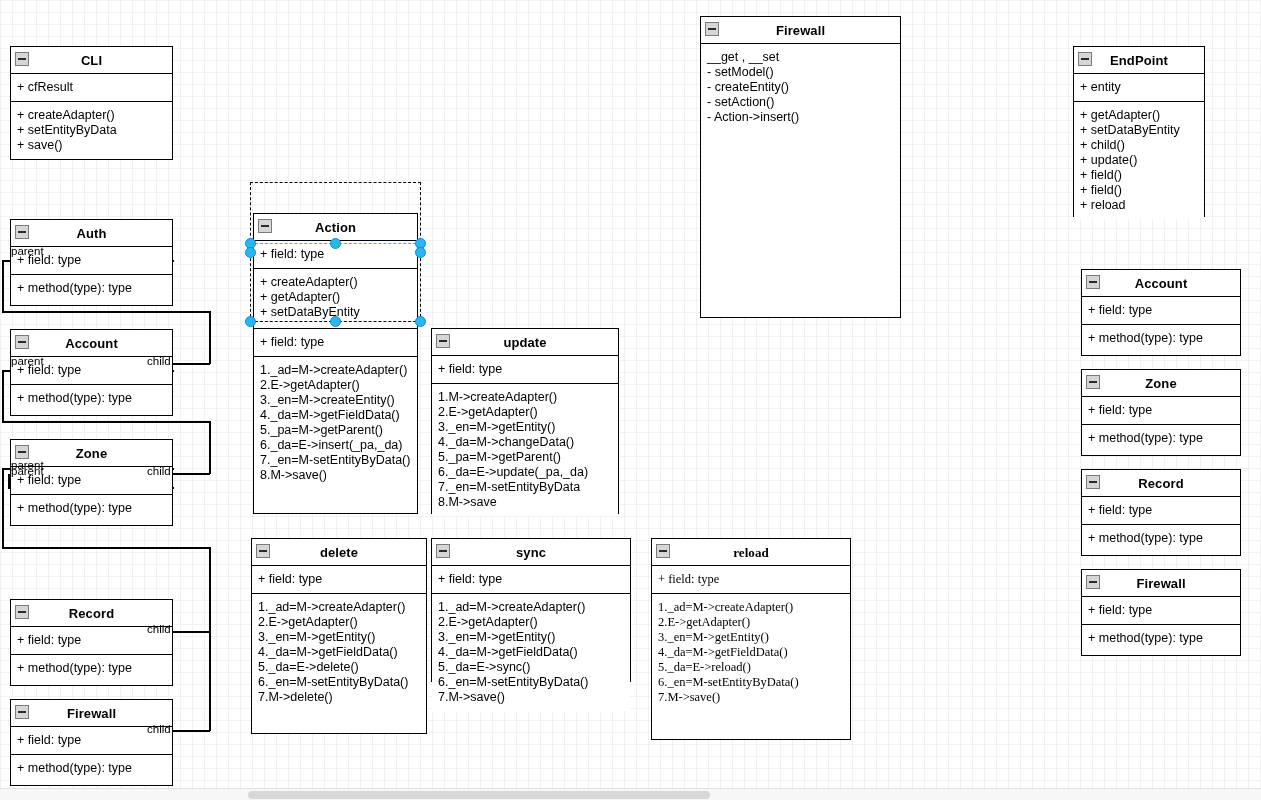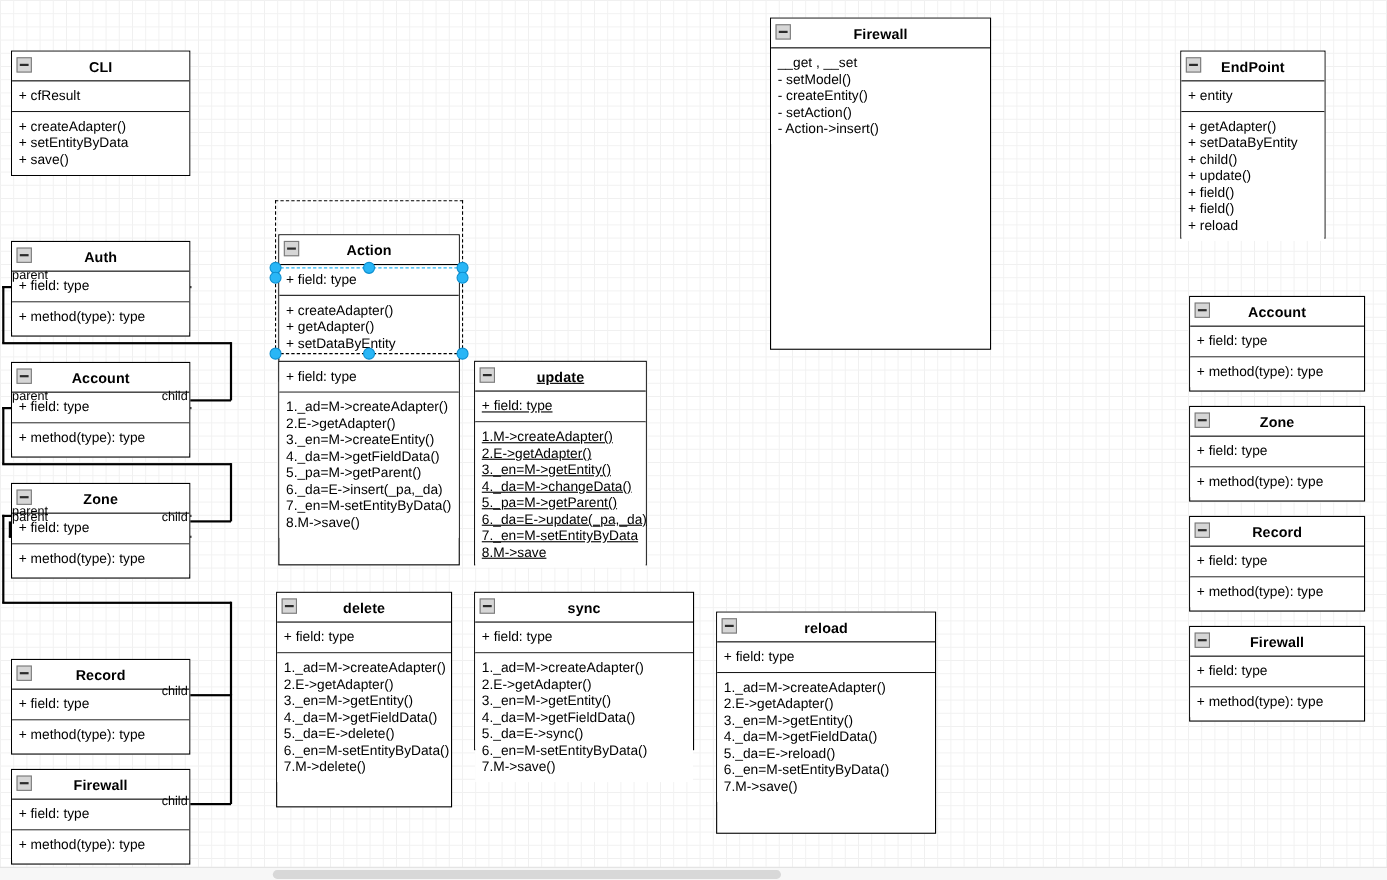--- a/index.html
+++ b/index.html
@@ -255,40 +255,40 @@
         <div class="row">1._ad=M-&gt;createAdapter()</div>
         <div class="row">2.E-&gt;getAdapter()</div>
         <div class="row">3._en=M-&gt;createEntity()</div>
         <div class="row">4._da=M-&gt;getFieldData()</div>
         <div class="row">5._pa=M-&gt;getParent()</div>
         <div class="row">6._da=E-&gt;insert(_pa,_da)</div>
         <div class="row">7._en=M-setEntityByData()</div>
         <div class="row">8.M-&gt;save()</div>
       </div>
     </div>
-    <div class="uml" style="left: 431px; top: 328px; width: 157px; height: 186px; text-decoration: underline;">
+    <div class="uml" style="left: 431px; top: 328px; width: 188px; height: 186px;">
       <div class="hdr">
         <div class="collapse-icon"></div>
         <div class="title">update</div>
       </div>
       <div class="sect">
         <div class="row">+ field: type</div>
       </div>
       <div class="sect last pad-top">
         <div class="row">1.M-&gt;createAdapter()</div>
         <div class="row">2.E-&gt;getAdapter()</div>
         <div class="row">3._en=M-&gt;getEntity()</div>
         <div class="row">4._da=M-&gt;changeData()</div>
         <div class="row">5._pa=M-&gt;getParent()</div>
         <div class="row">6._da=E-&gt;update(_pa,_da)</div>
         <div class="row">7._en=M-setEntityByData</div>
         <div class="row">8.M-&gt;save</div>
       </div>
     </div>
-    <div class="uml" style="left: 251px; top: 538px; width: 160px; height: 196px;">
+    <div class="uml" style="left: 251px; top: 538px; width: 176px; height: 196px;">
       <div class="hdr">
         <div class="collapse-icon"></div>
         <div class="title">delete</div>
       </div>
       <div class="sect">
         <div class="row">+ field: type</div>
       </div>
       <div class="sect last pad-top">
         <div class="row">1._ad=M-&gt;createAdapter()</div>
         <div class="row">2.E-&gt;getAdapter()</div>
@@ -310,21 +310,21 @@
       <div class="sect last pad-top">
         <div class="row">1._ad=M-&gt;createAdapter()</div>
         <div class="row">2.E-&gt;getAdapter()</div>
         <div class="row">3._en=M-&gt;getEntity()</div>
         <div class="row">4._da=M-&gt;getFieldData()</div>
         <div class="row">5._da=E-&gt;sync()</div>
         <div class="row">6._en=M-setEntityByData()</div>
         <div class="row">7.M-&gt;save()</div>
       </div>
     </div>
-    <div class="uml" style="left: 651px; top: 556px; width: 200px; height: 202px;">
+    <div class="uml" style="left: 651px; top: 538px; width: 200px; height: 202px; font-family: Liberation Serif, serif;">
       <div class="hdr">
         <div class="collapse-icon"></div>
         <div class="title">reload</div>
       </div>
       <div class="sect">
         <div class="row">+ field: type</div>
       </div>
       <div class="sect last pad-top">
         <div class="row">1._ad=M-&gt;createAdapter()</div>
         <div class="row">2.E-&gt;getAdapter()</div>

